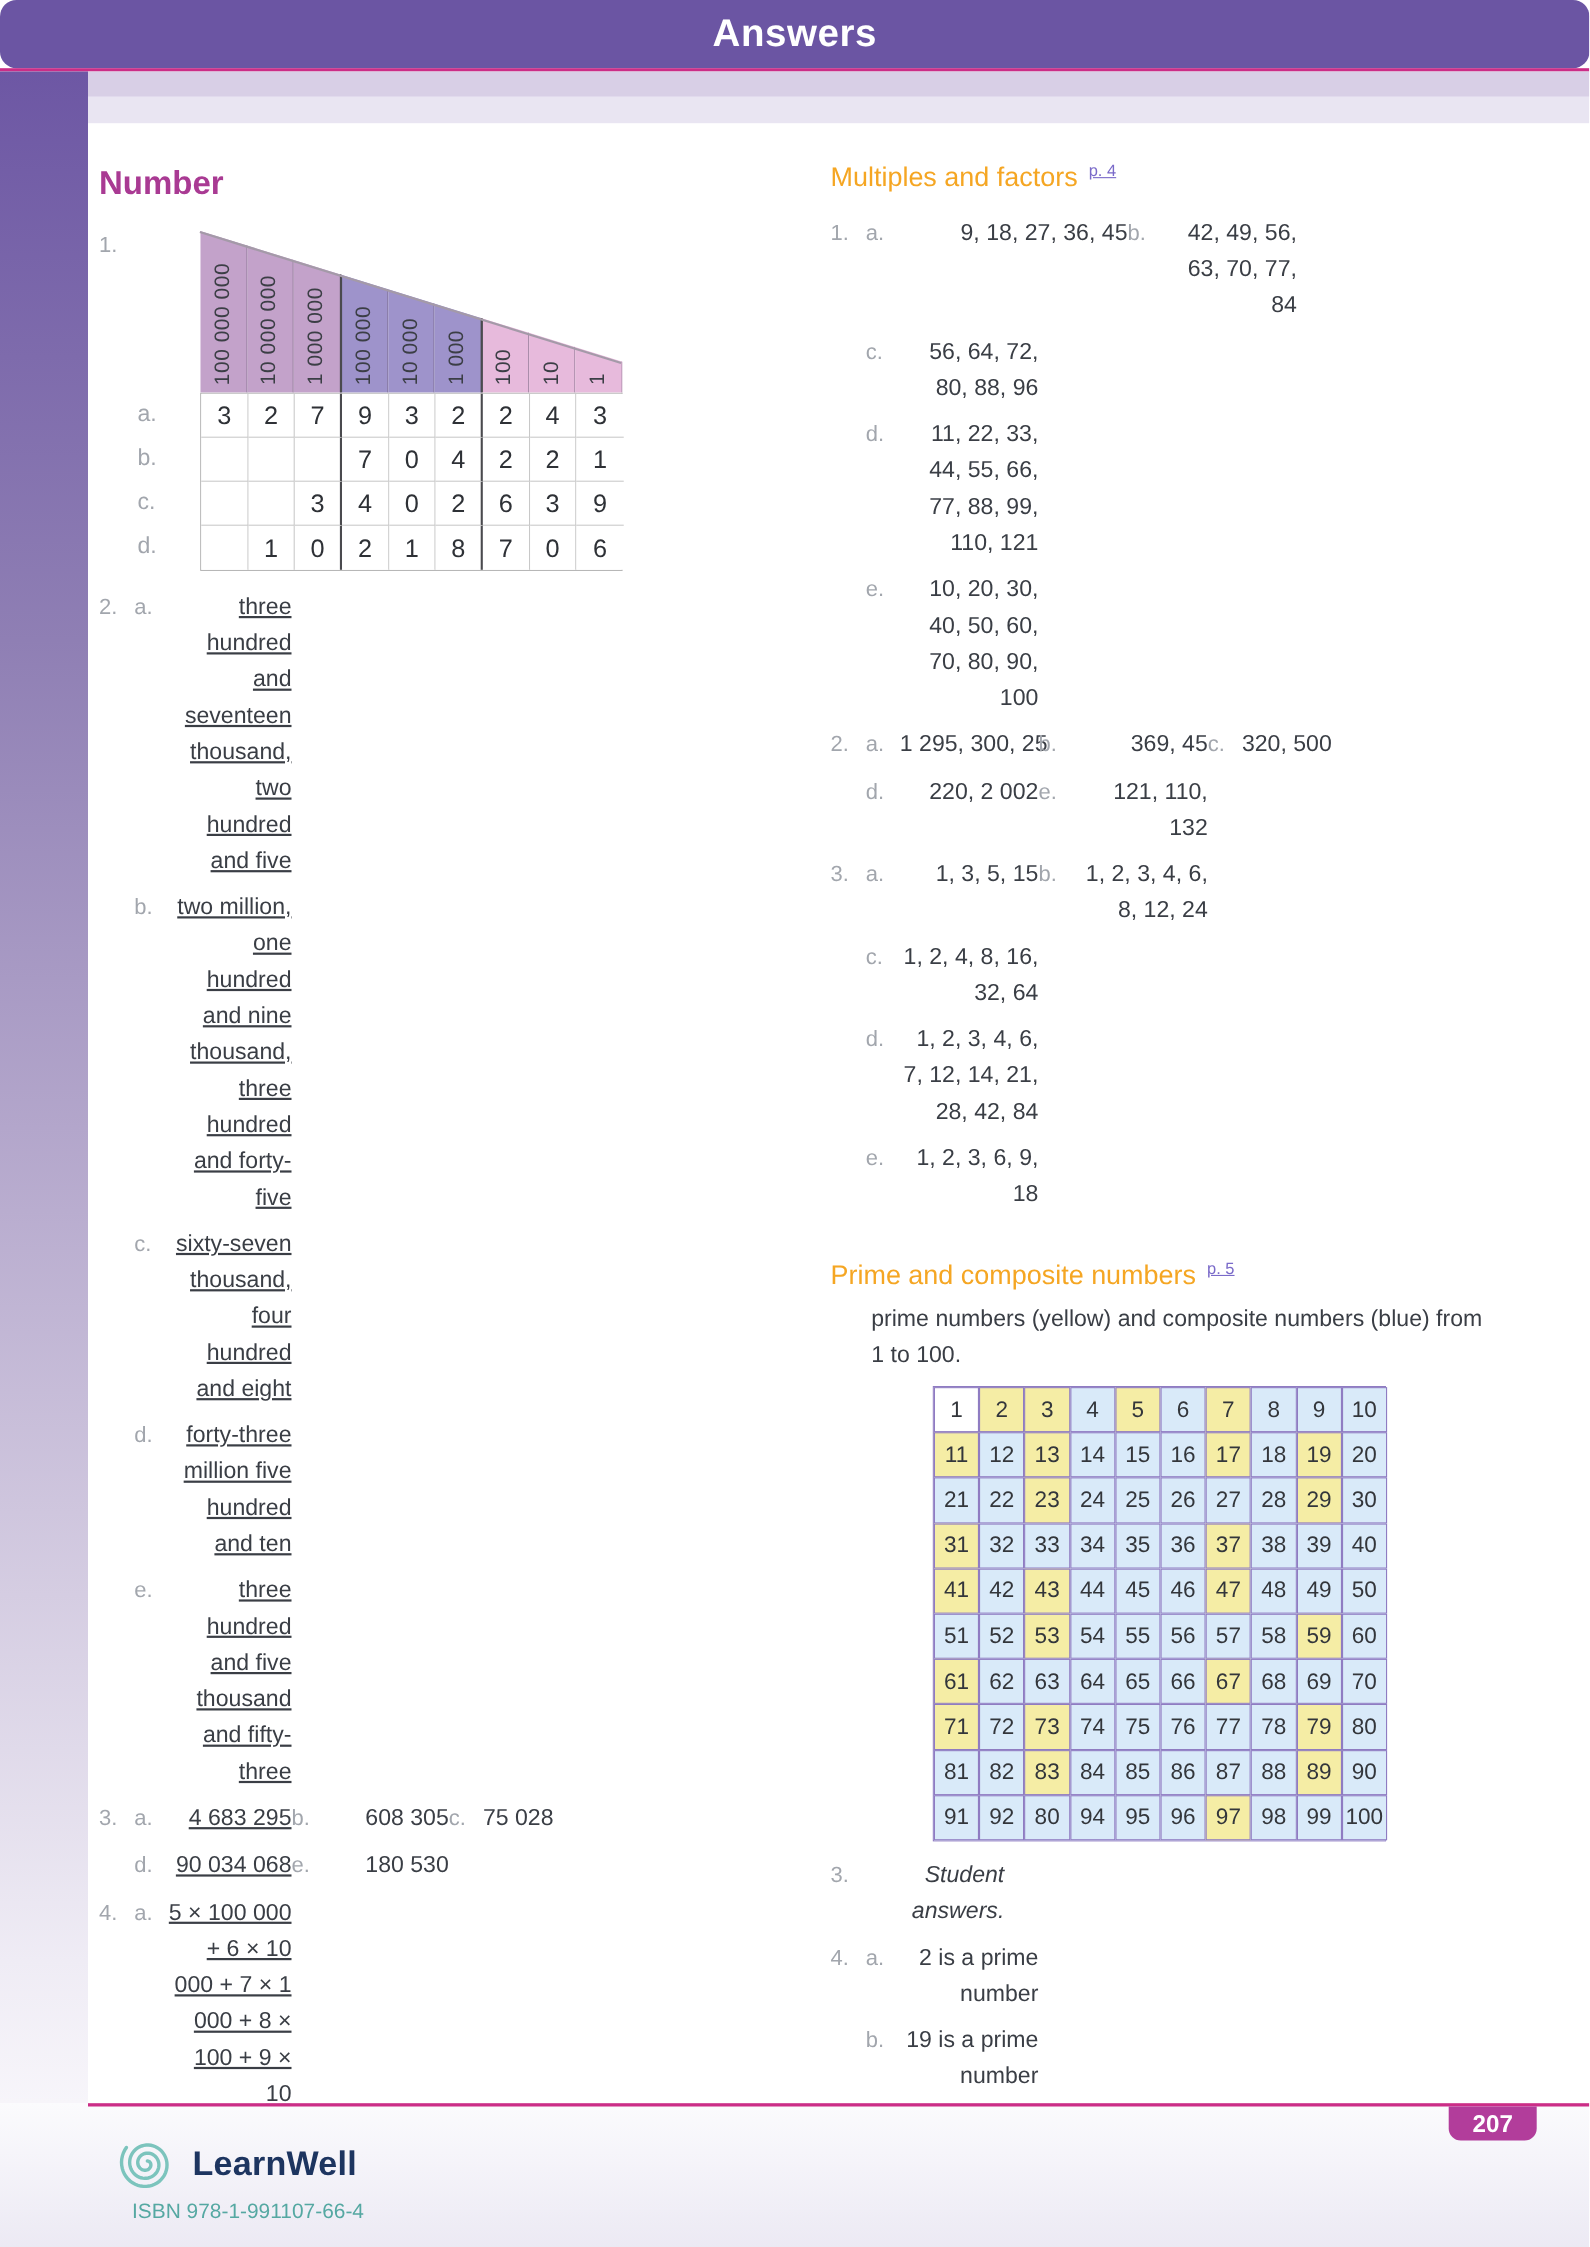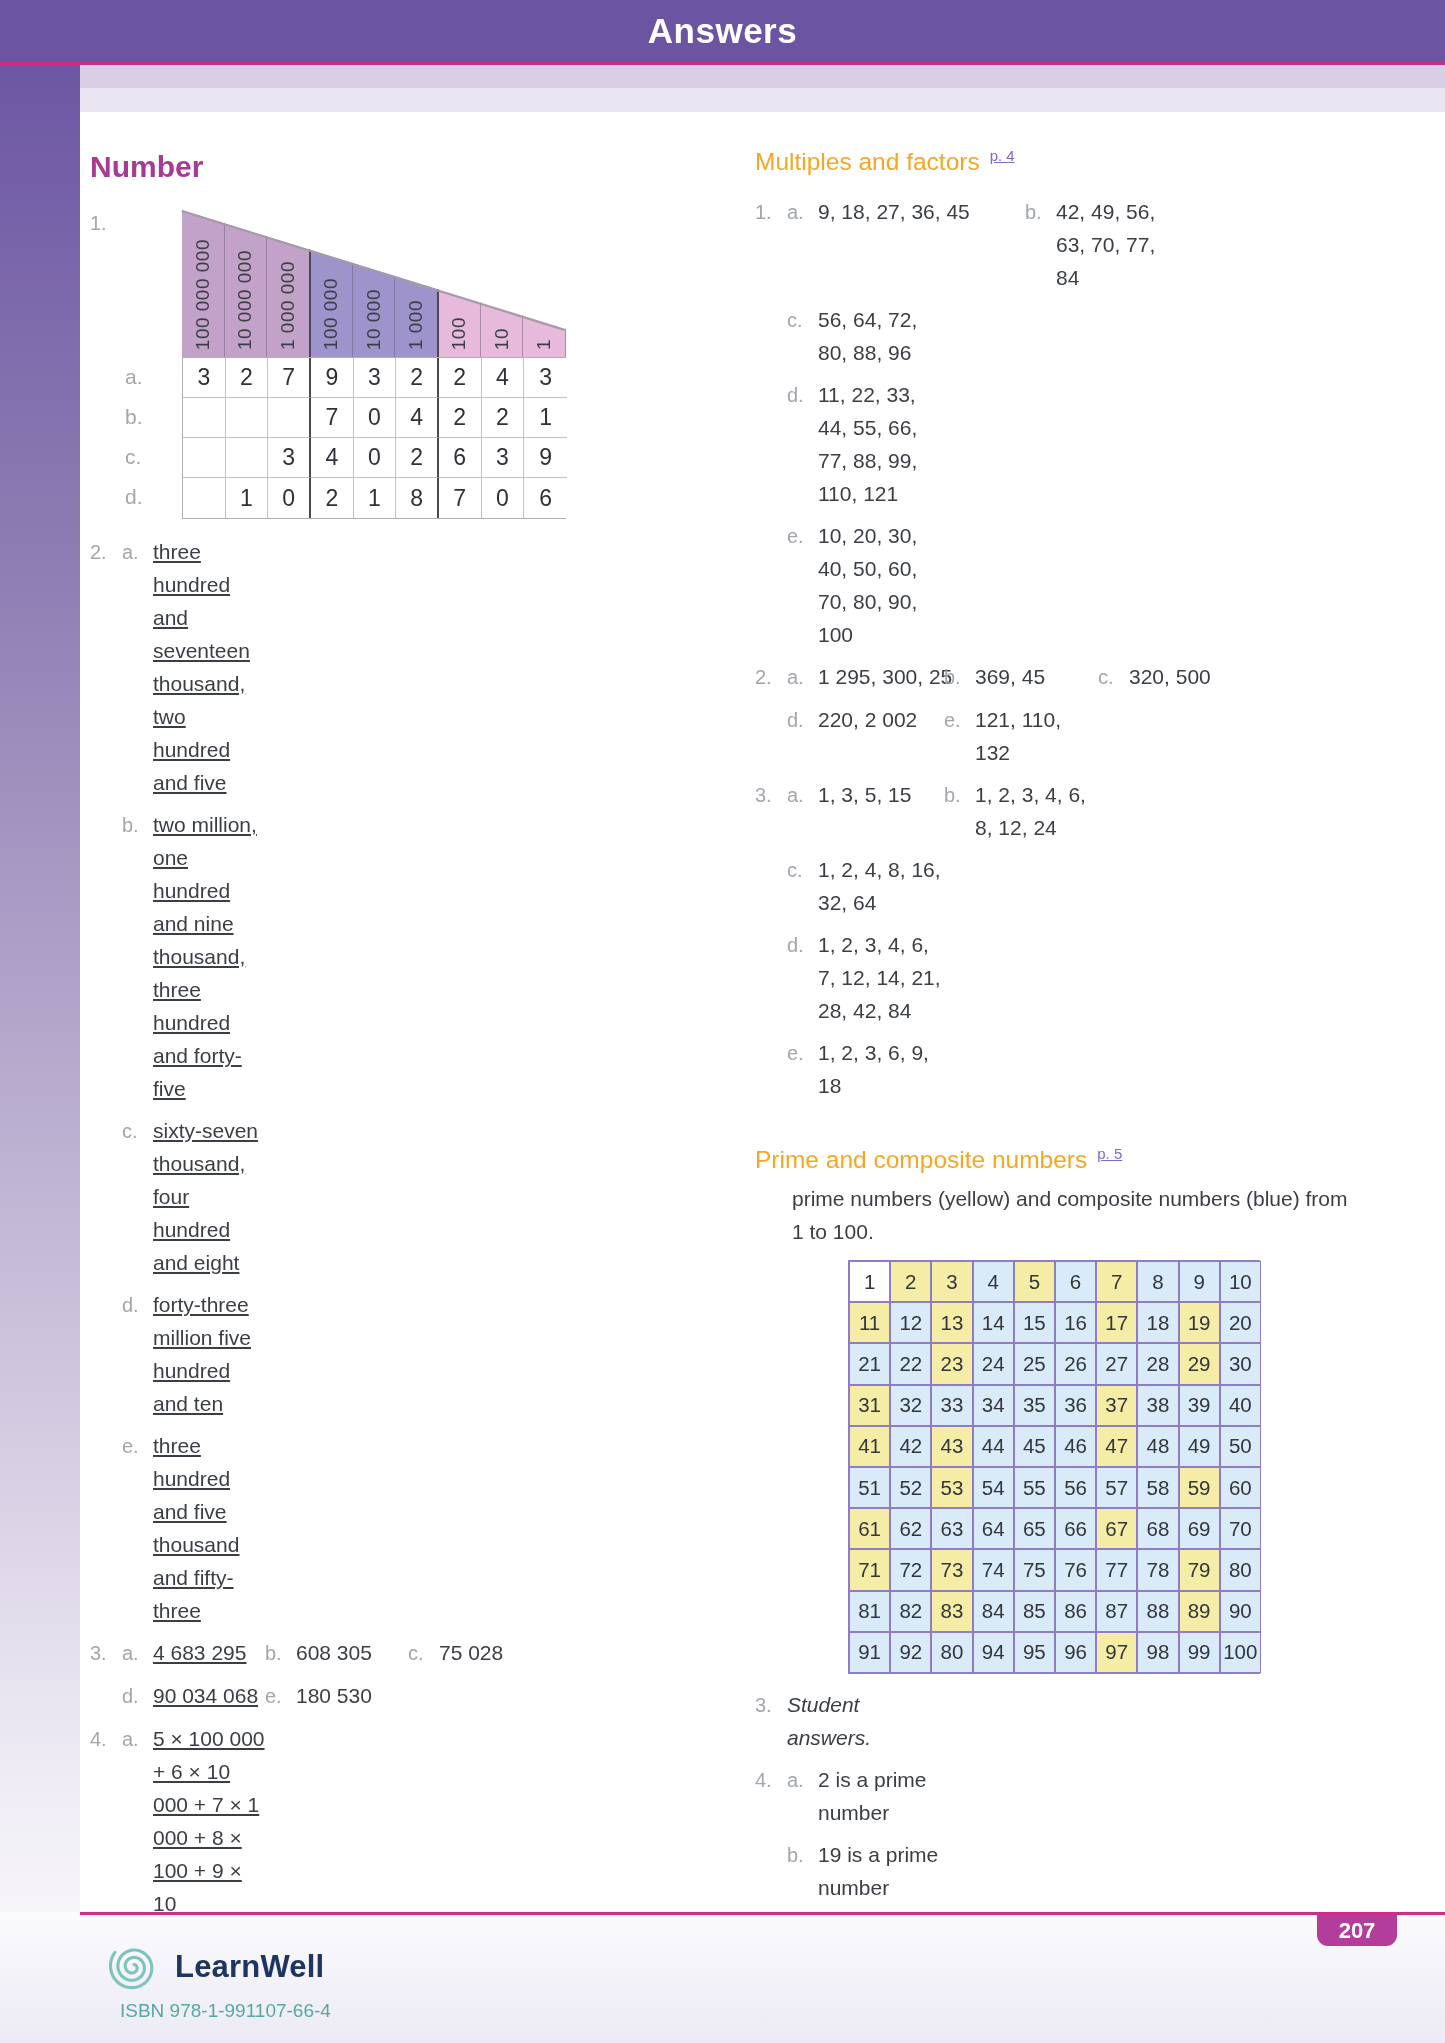--- a/index.html
+++ b/index.html
@@ -1,21 +1,21 @@
 <!DOCTYPE html>
 <html style="--header-purple: #6b55a3; --divider-pink: #cb2d87; --band1: #d8cfe6; --band2: #e9e5f2; --category-magenta: #a93a93; --heading-orange: #f5a623; --ref-purple: #7a6ac9; --label-gray: #a2a6ad; --text-dark: #3a3e45; --pv-millions: #c3a2ca; --pv-thousands: #9e93cb; --pv-ones: #e7badc; --grid-yellow: #f5eda5; --grid-blue: #d9eaf9; --grid-border: #8f7cc2; --tab-magenta: #b23d9b; --footer-line: #cb2d87; --brand-navy: #1d3560; --brand-teal: #55a8a2; --spiral-teal: #7cc4bd;"><head>
 <meta charset="utf-8">
 <style>
   html,body{margin:0;padding:0;background:#ffffff;}
   .page{position:relative;width:1445px;height:2043px;overflow:hidden;background:#fff;
         font-family:"Liberation Sans","DejaVu Sans",sans-serif;}
 
   
   .topbar{position:absolute;top:0;left:0;right:0;height:62px;background:var(--header-purple,#6b55a3);
-          display:flex;align-items:center;justify-content:center;}
+          display:flex;align-items:center;justify-content:center;border-radius:15px;}
   .topbar .title{margin:0;color:#fff;font-size:35px;font-weight:700;letter-spacing:.5px;}
   .pinkline{position:absolute;top:62px;left:0;right:0;height:3px;background:var(--divider-pink,#cb2d87);}
   .band1{position:absolute;top:65px;left:80px;right:0;height:23px;background:var(--band1,#d8cfe6);}
   .band2{position:absolute;top:88px;left:80px;right:0;height:24px;background:var(--band2,#e9e5f2);}
   .leftstrip{position:absolute;top:65px;left:0;width:80px;height:1847px;
      background:linear-gradient(180deg,#6d57a4 0%,#8f7fb4 28%,#b3a6cb 52%,#d5cde2 75%,#efecf5 93%,#f7f5fa 100%);}
 
   
   .col{position:absolute;top:112px;}
   .colLeft{left:90px;width:618px;}
@@ -24,21 +24,21 @@
   .catTitle{margin:36px 0 0;font-size:30px;line-height:38px;font-weight:700;color:var(--category-magenta,#a93a93);}
   .secHeading{margin:42px 0 0;font-size:24.5px;line-height:32px;font-weight:500;color:var(--heading-orange,#f5a623);}
   .colRight > .secHeading:first-child{margin-top:34px;}
   .pref{color:var(--ref-purple,#7a6ac9);font-size:15px;text-decoration:underline;position:relative;top:-9px;margin-left:10px;cursor:pointer;}
 
   .linesBlock{margin-top:14px;}
   .line{display:flex;align-items:baseline;font-size:21px;line-height:33px;margin-bottom:9px;color:var(--text-dark,#3a3e45);}
   .num{flex:0 0 32px;color:var(--label-gray,#a2a6ad);font-size:20px;}
   .let{flex:0 0 31px;color:var(--label-gray,#a2a6ad);font-size:20px;}
   .part{display:flex;align-items:baseline;}
-  .txt{white-space:nowrap;}
+  .txt{white-space:nowrap;text-align:right;}
   .part:last-child .txt{white-space:normal;}
   .colLeft .part:last-child .txt{max-width:513px;}
   .colRight .part:last-child .txt{max-width:560px;}
   .colLeft .p1 .txt{width:112px;text-decoration:underline;}
   .colLeft .p2 .txt{width:112px;}
   .colRight .p1 .txt{width:126px;}
   .colRight .p2 .txt{width:123px;}
   .line.wide2 .p1 .txt{width:207px;}
   .line.note .num{flex:0 0 40px;}
   em.txt{font-style:italic;}

